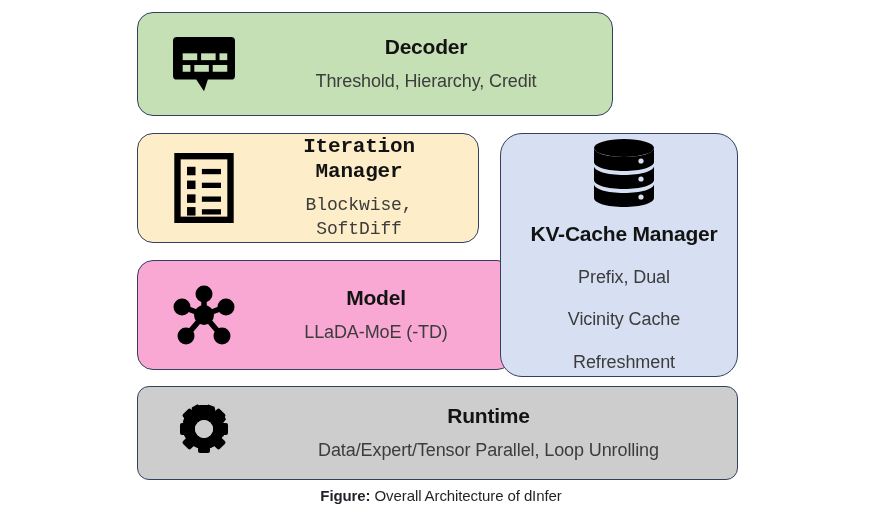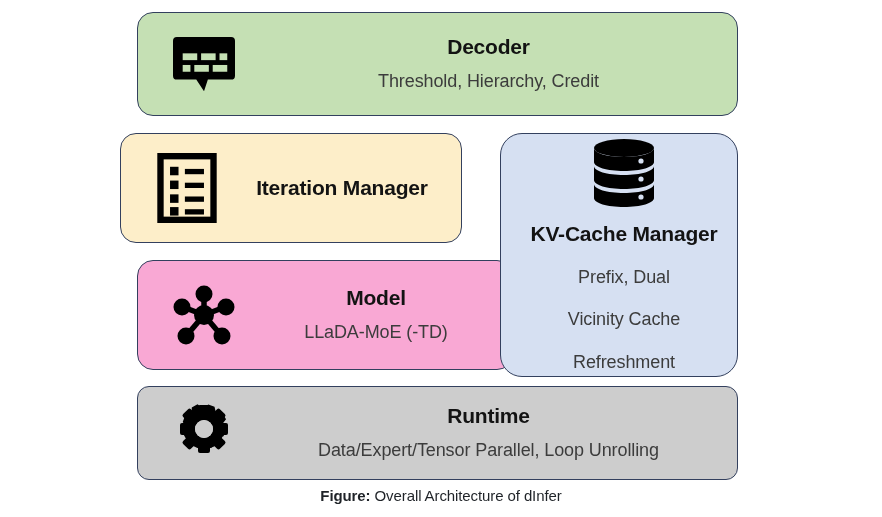--- a/index.html
+++ b/index.html
@@ -23,27 +23,28 @@
   .panel {
     position: absolute;
     box-sizing: border-box;
     border: 1.4px solid #33405e;
     border-radius: 16px;
     display: flex;
     align-items: center;
   }
   
   #panel-decoder {
-    left: 137px; top: 12px; width: 601px; height: 104px;
+    left: 137px; top: 12px; width: 476px; height: 104px;
     background: #c5e0b4;
   }
   
   #panel-iteration {
-    left: 120px; top: 133px; width: 342px; height: 110px;
+    left: 137px; top: 133px; width: 342px; height: 110px;
     background: #fdeec9;
+    font-family: Liberation Mono, monospace;
   }
   
   #panel-model {
     left: 137px; top: 260px; width: 376px; height: 110px;
     background: #f9a8d4;
   }
   
   #panel-kvcache {
     left: 500px; top: 133px; width: 238px; height: 244px;
     background: #d6e0f2;
@@ -150,20 +151,21 @@
         <rect x="12" y="26" width="8" height="8" fill="#000000"></rect>
         <rect x="26" y="28" width="18" height="5" fill="#000000"></rect>
         <rect x="12" y="39" width="8" height="8" fill="#000000"></rect>
         <rect x="26" y="41" width="18" height="5" fill="#000000"></rect>
         <rect x="12" y="51" width="8" height="8" fill="#000000"></rect>
         <rect x="26" y="53" width="18" height="5" fill="#000000"></rect>
       </svg>
     </div>
     <div class="text-block">
       <div class="panel-title">Iteration Manager</div>
+      <div class="panel-sub">Blockwise, SoftDiff</div>
     </div>
   </div>
 
   <div class="panel" id="panel-model">
     <div class="icon-slot left">
       <svg width="66" height="66" viewBox="0 0 66 66" aria-hidden="true">
         <g stroke="#000000" stroke-width="5.5">
           <line x1="33" y1="33" x2="33" y2="13"></line>
           <line x1="33" y1="33" x2="12" y2="25"></line>
           <line x1="33" y1="33" x2="54" y2="25"></line>

